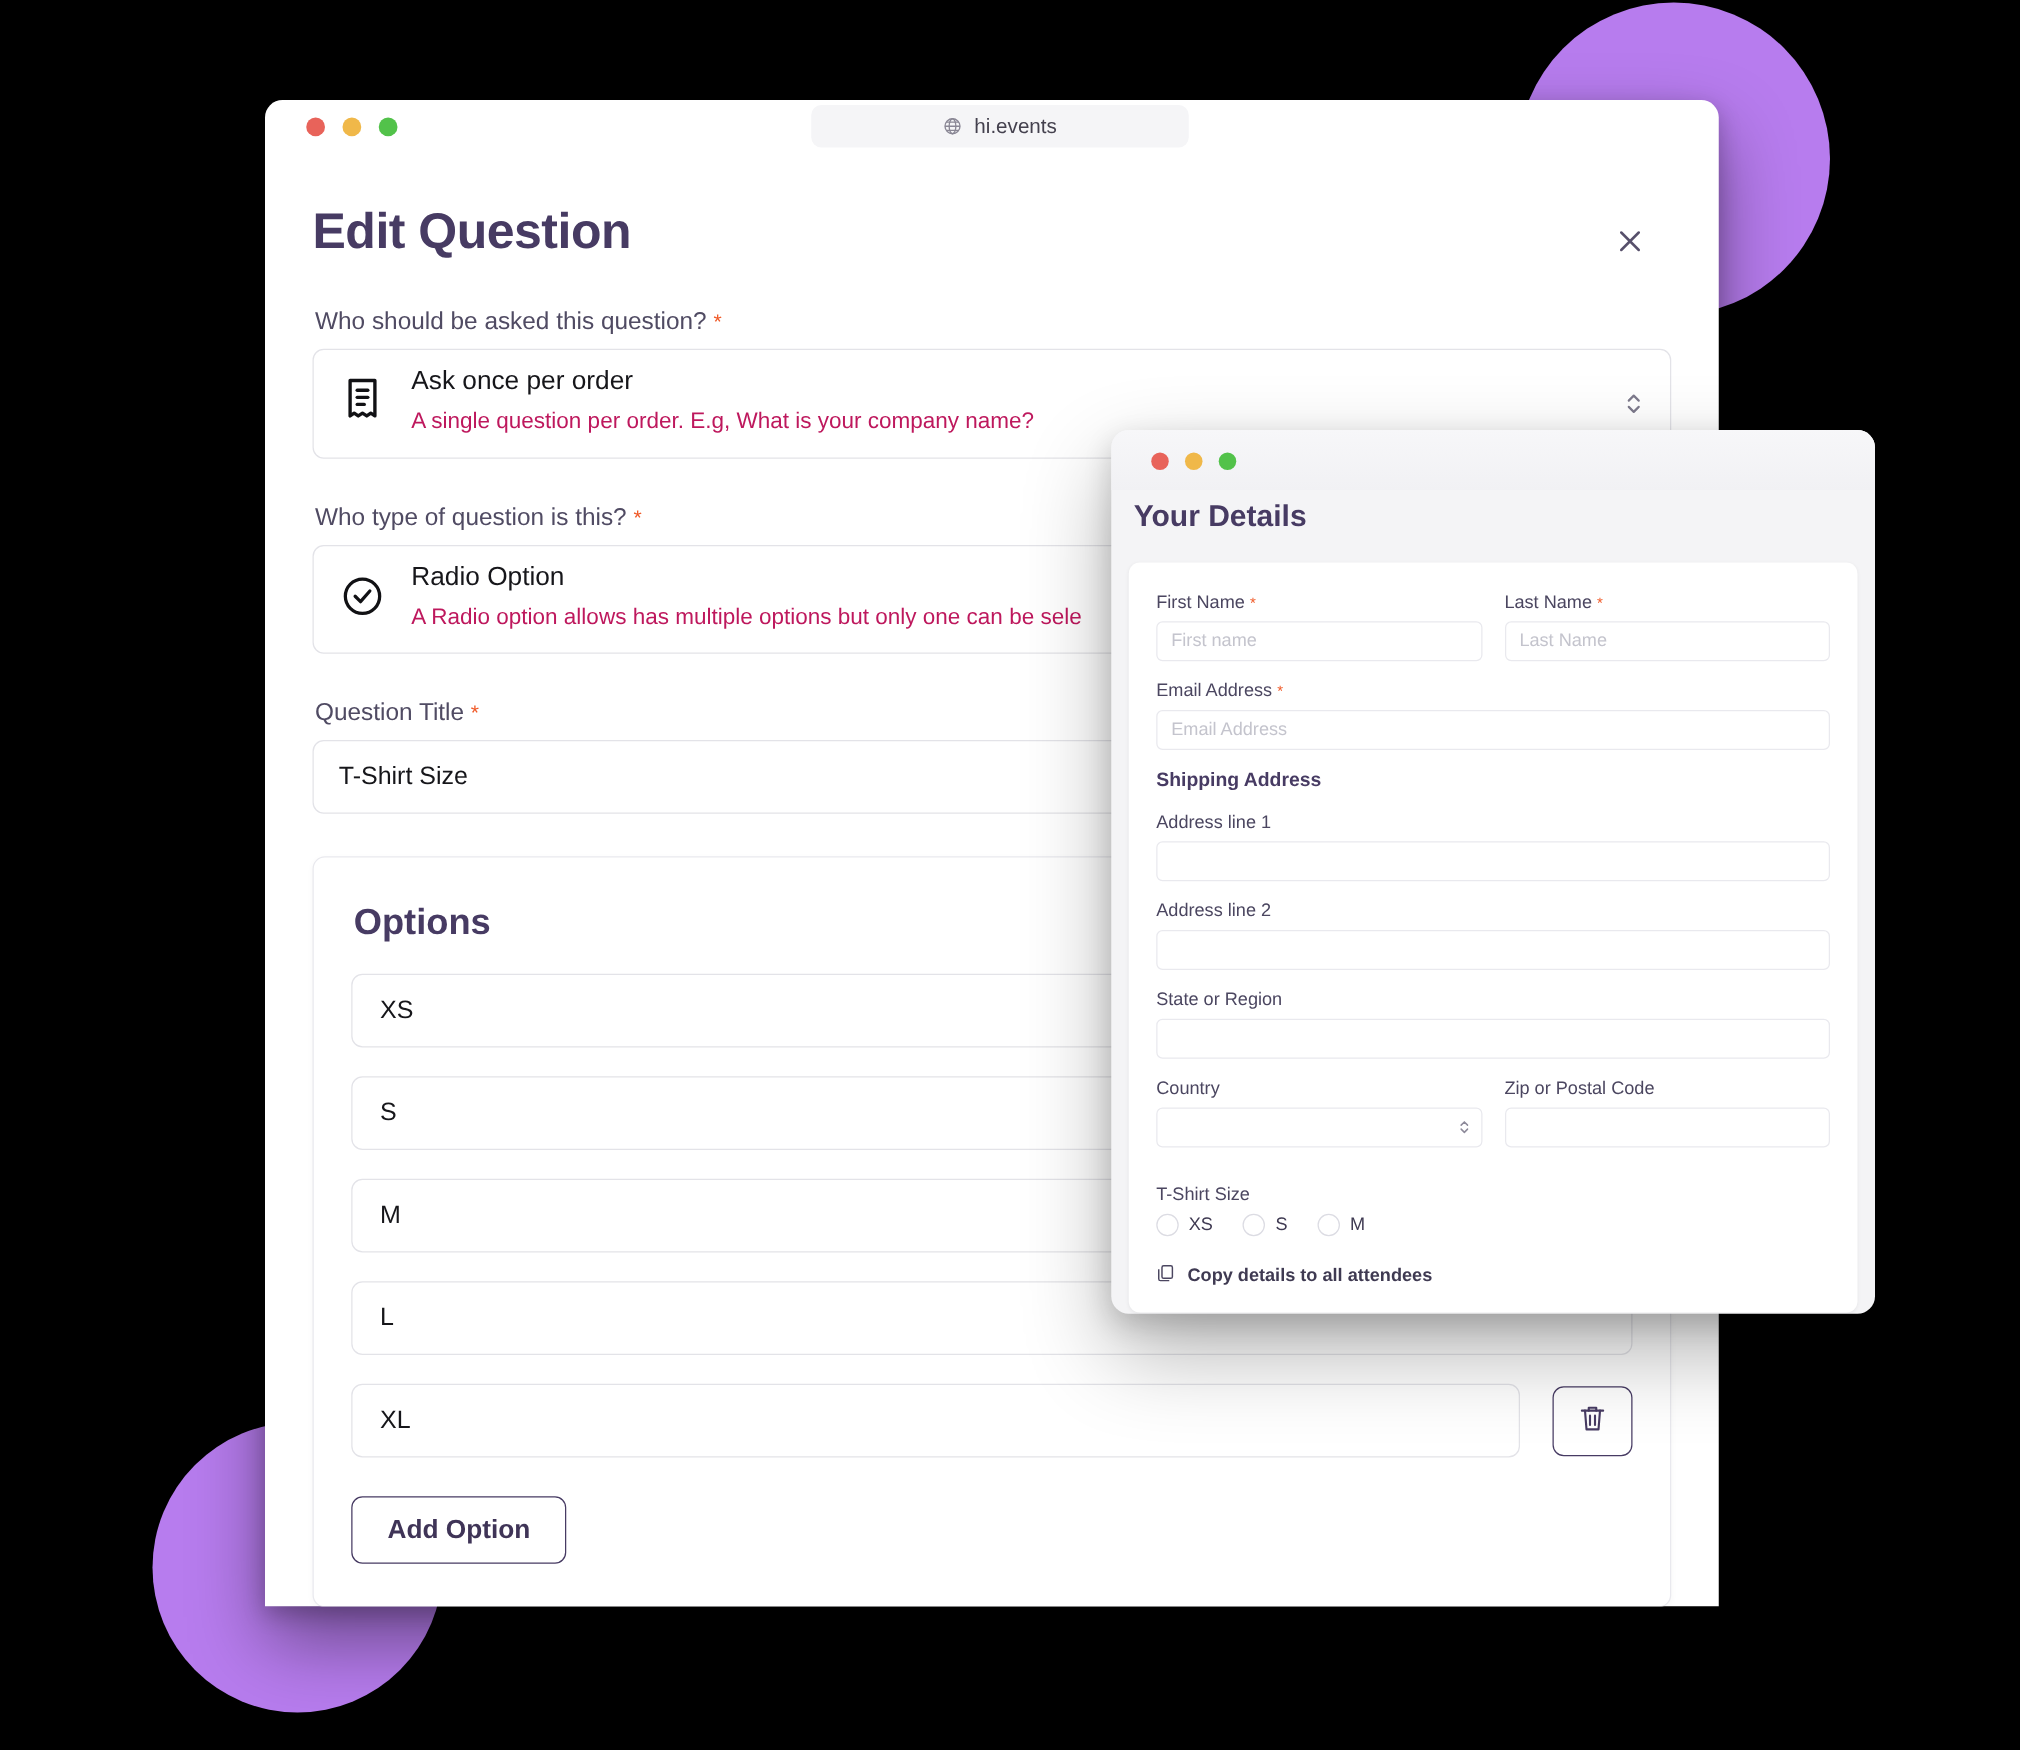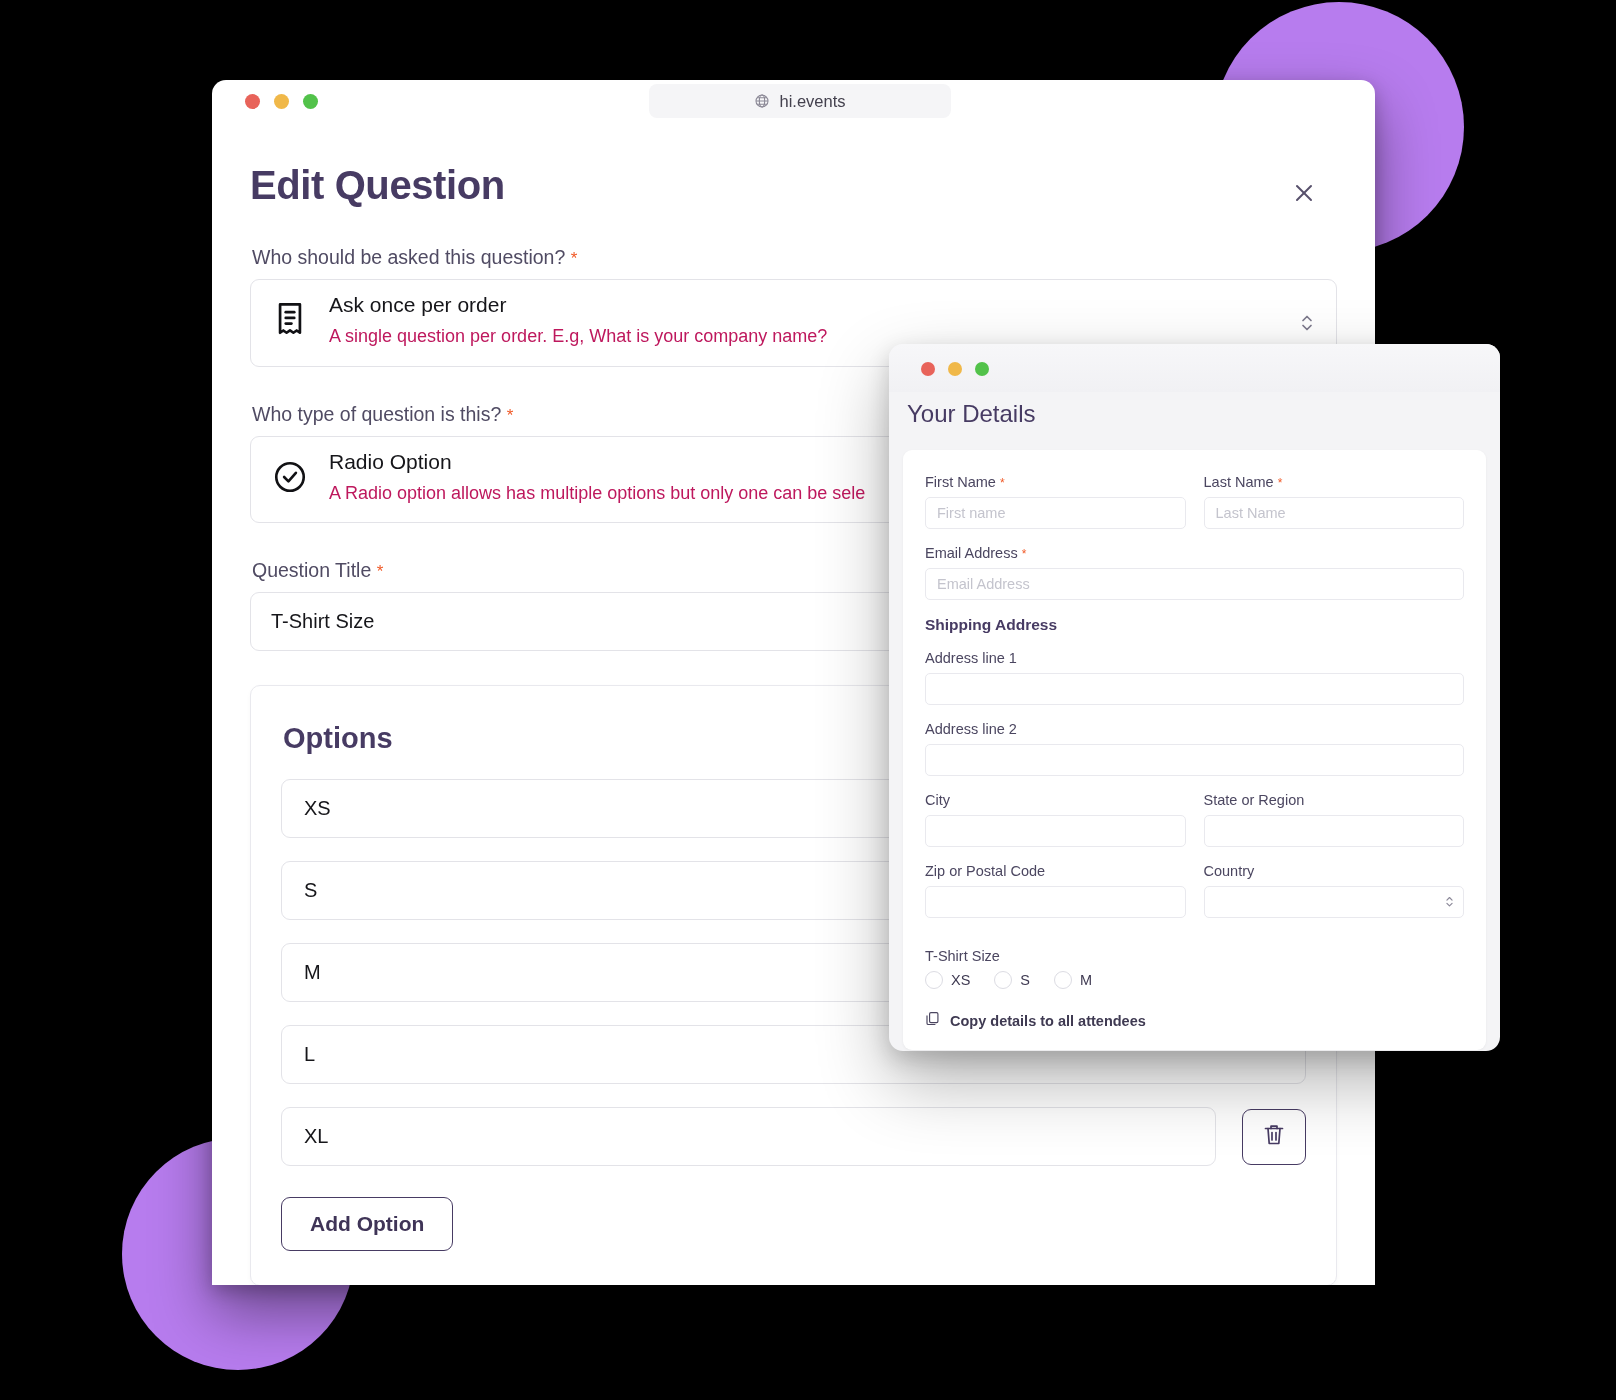--- a/index.html
+++ b/index.html
@@ -106,21 +106,21 @@
     position: absolute; left: 889px; top: 344px;
     width: 611px; height: 707px;
     background: #f4f4f6;
     border-radius: 14px;
     box-shadow: 0 30px 70px rgba(0,0,0,0.30), 0 8px 22px rgba(0,0,0,0.16);
     overflow: hidden;
   }
   #details-window .titlebar { height: 48px; background: linear-gradient(#f7f7f9,#f1f1f4); }
   #details-window .dots { left: 32px; top: 18px; gap: 13px; }
   #details-window .dot { width: 14px; height: 14px; }
-  .details-heading { font-size: 24px; font-weight: 400; color: #473b63; margin: 8px 0 0 18px; padding: 0 0 22px 0; }
+  .details-heading { font-size: 24px; font-weight: 700; color: #473b63; margin: 8px 0 0 18px; padding: 0 0 22px 0; }
   .details-card {
     margin: 0 14px 14px 14px; background: #fff; border-radius: 9px;
     padding: 24px 22px 22px 22px; height: 600px;
     box-shadow: 0 1px 3px rgba(0,0,0,0.05);
   }
   .d-row { display: flex; gap: 18px; }
   .d-field { flex: 1 1 0; min-width: 0; margin-bottom: 16px; }
   .d-label { font-size: 14.5px; color: #4b4660; margin-bottom: 7px; font-weight: 400; }
   .d-label .req { font-size: 12px; }
   .d-input {
@@ -318,45 +318,41 @@
         <input class="d-input" style="">
       </div>
 
       <div class="d-field">
         <div class="d-label">Address line 2</div>
         <input class="d-input" style="">
       </div>
 
       <div class="d-row">
         <div class="d-field">
-          <div class="d-label">City</div>
-          <input class="d-input" style="">
-        </div>
-        <div class="d-field">
           <div class="d-label">State or Region</div>
           <input class="d-input" style="">
         </div>
       </div>
 
       <div class="d-row">
-        <div class="d-field">
-          <div class="d-label">Zip or Postal Code</div>
-          <input class="d-input" style="">
-        </div>
         <div class="d-field">
           <div class="d-label">Country</div>
           <div class="d-select-wrap">
             <input class="d-input" style="">
             <span class="sb-chevron">
               <svg viewBox="0 0 14 24" fill="none" stroke="#8d8a9a" stroke-width="1.9" stroke-linecap="round" stroke-linejoin="round">
                 <polyline points="3,9.5 7,5.5 11,9.5"></polyline>
                   <polyline points="3,14.5 7,18.5 11,14.5"></polyline>
               </svg>
             </span>
           </div>
+        </div>
+        <div class="d-field">
+          <div class="d-label">Zip or Postal Code</div>
+          <input class="d-input" style="">
         </div>
       </div>
 
       <div class="d-field" style="margin-top:14px;">
         <div class="d-label">T-Shirt Size</div>
         <div class="radio-group">
           <label class="radio-item">
             <span class="radio-dot"></span>
             <span class="radio-label">XS</span>
           </label>

